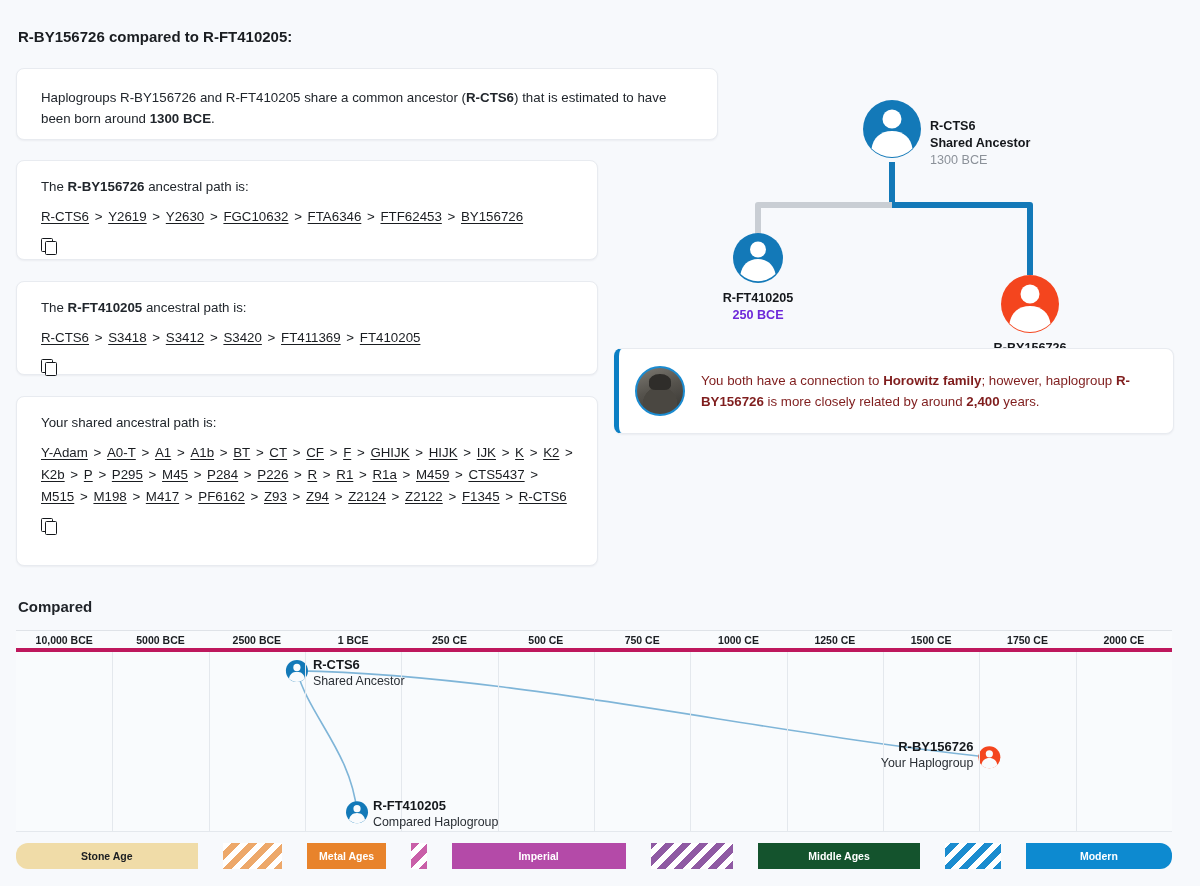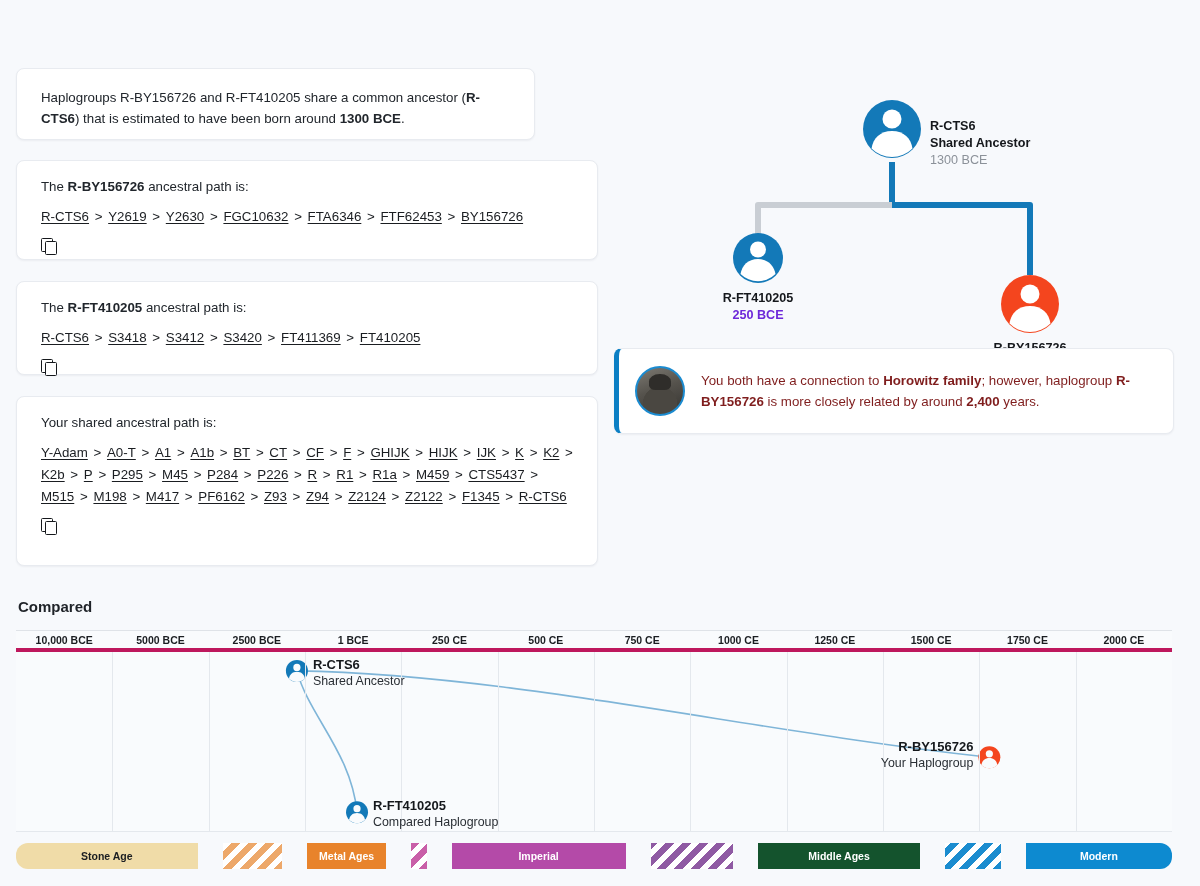--- a/index.html
+++ b/index.html
@@ -43,21 +43,21 @@
     display: block; margin-top: 10px; width: 15px; height: 16px;
     position: relative; cursor: pointer;
   }
   .copy-icon::before, .copy-icon::after {
     content: ""; position: absolute; border: 1.4px solid #15181c; border-radius: 1.5px;
   }
   .copy-icon::before { left: 0; top: 0; width: 10px; height: 12px; background: #fff; }
   .copy-icon::after  { left: 4px; top: 3px; width: 10px; height: 12px; background: #fff; }
 
   
-  #card-common  { left: 16px; top: 68px;  width: 519px; height: 72px; }
+  #card-common  { left: 16px; top: 68px;  width: 702px; height: 72px; }
   #card-path-a  { left: 16px; top: 160px; width: 582px; height: 100px; }
   #card-path-b  { left: 16px; top: 281px; width: 582px; height: 94px; }
   #card-shared  { left: 16px; top: 396px; width: 582px; height: 170px; }
 
   
   .tree { position: absolute; left: 610px; top: 50px; width: 580px; height: 290px; }
   .tree svg { position: absolute; left: 0; top: 0; }
   .node-label {
     position: absolute; font-size: 12.6px; line-height: 17px;
   }
@@ -121,20 +121,21 @@
   .tl-eras { position: absolute; left: 0; top: 213px; width: 100%; height: 26px;
              border-radius: 12px; overflow: hidden; display: flex; gap: 25px; }
   .era { height: 100%; display: flex; align-items: center; justify-content: center;
          font-size: 10.5px; font-weight: bold; position: relative; }
 </style>
 </head>
 <body>
 
 <div class="page">
 
+  <div class="page-title">R-BY156726 compared to R-FT410205:</div>
 
   <div class="card" id="card-common">
     <div class="inner">
       <div class="card-text">
         <span>Haplogroups R-BY156726 and R-FT410205 share a common ancestor (</span><b>R-CTS6</b><span>) that is estimated to have been born around </span><b>1300 BCE</b><span>.</span>
       </div>
     </div>
   </div>
 
   <div class="card" id="card-path-a">

